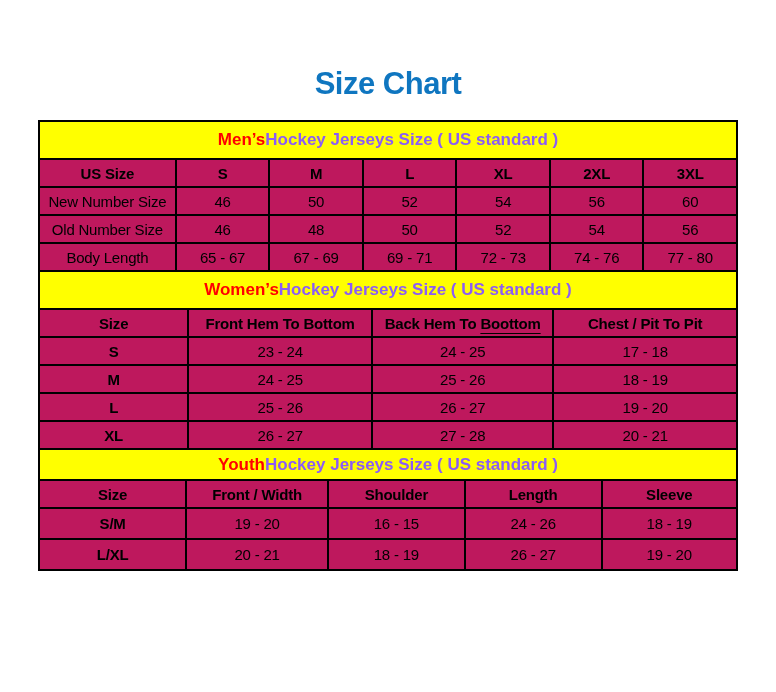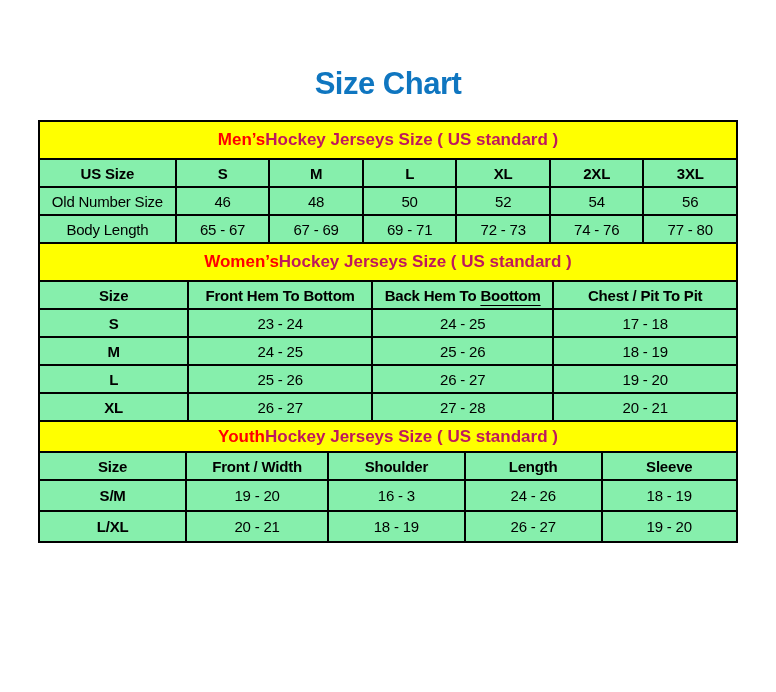--- a/index.html
+++ b/index.html
@@ -41,27 +41,27 @@
     height: 36px;
     display: flex;
     align-items: center;
     justify-content: center;
     font-weight: bold;
     font-size: 17px;
     color: #000;
   }
   section[data-section="youth"] .band { height: 29px; }
   .band .band-highlight { color: var(--c-red); text-align: center; }
-  .band .band-rest { color: #be185d; }
+  .band .band-rest { color: #8b5cf6; }
   table.size-table {
     width: 100%;
     border-collapse: collapse;
     table-layout: fixed;
     margin-top: -2px;
-    background: #86efac;
+    background: #be185d;
   }
   .size-table th, .size-table td {
     border: 2px solid var(--c-border);
     text-align: center;
     vertical-align: middle;
     padding: 0;
     height: 26px;
     font-size: 15px;
     color: #000;
     letter-spacing: -0.2px;
@@ -107,20 +107,29 @@
               <th><span>US Size</span></th>
               <th><span>S</span></th>
               <th><span>M</span></th>
               <th><span>L</span></th>
               <th><span>XL</span></th>
               <th><span>2XL</span></th>
               <th><span>3XL</span></th>
             </tr>
           </thead>
           <tbody>
+            <tr>
+              <td><span>New Number Size</span></td>
+              <td><span>46</span></td>
+              <td><span>50</span></td>
+              <td><span>52</span></td>
+              <td><span>54</span></td>
+              <td><span>56</span></td>
+              <td><span>60</span></td>
+            </tr>
             <tr>
               <td><span>Old Number Size</span></td>
               <td><span>46</span></td>
               <td><span>48</span></td>
               <td><span>50</span></td>
               <td><span>52</span></td>
               <td><span>54</span></td>
               <td><span>56</span></td>
             </tr>
             <tr>
@@ -202,21 +211,21 @@
               <th><span>Front / Width</span></th>
               <th><span>Shoulder</span></th>
               <th><span>Length</span></th>
               <th><span>Sleeve</span></th>
             </tr>
           </thead>
           <tbody>
             <tr>
               <td><span>S/M</span></td>
               <td><span>19 - 20</span></td>
-              <td><span>16 - 3</span></td>
+              <td><span>16 - 15</span></td>
               <td><span>24 - 26</span></td>
               <td><span>18 - 19</span></td>
             </tr>
             <tr>
               <td><span>L/XL</span></td>
               <td><span>20 - 21</span></td>
               <td><span>18 - 19</span></td>
               <td><span>26 - 27</span></td>
               <td><span>19 - 20</span></td>
             </tr>

